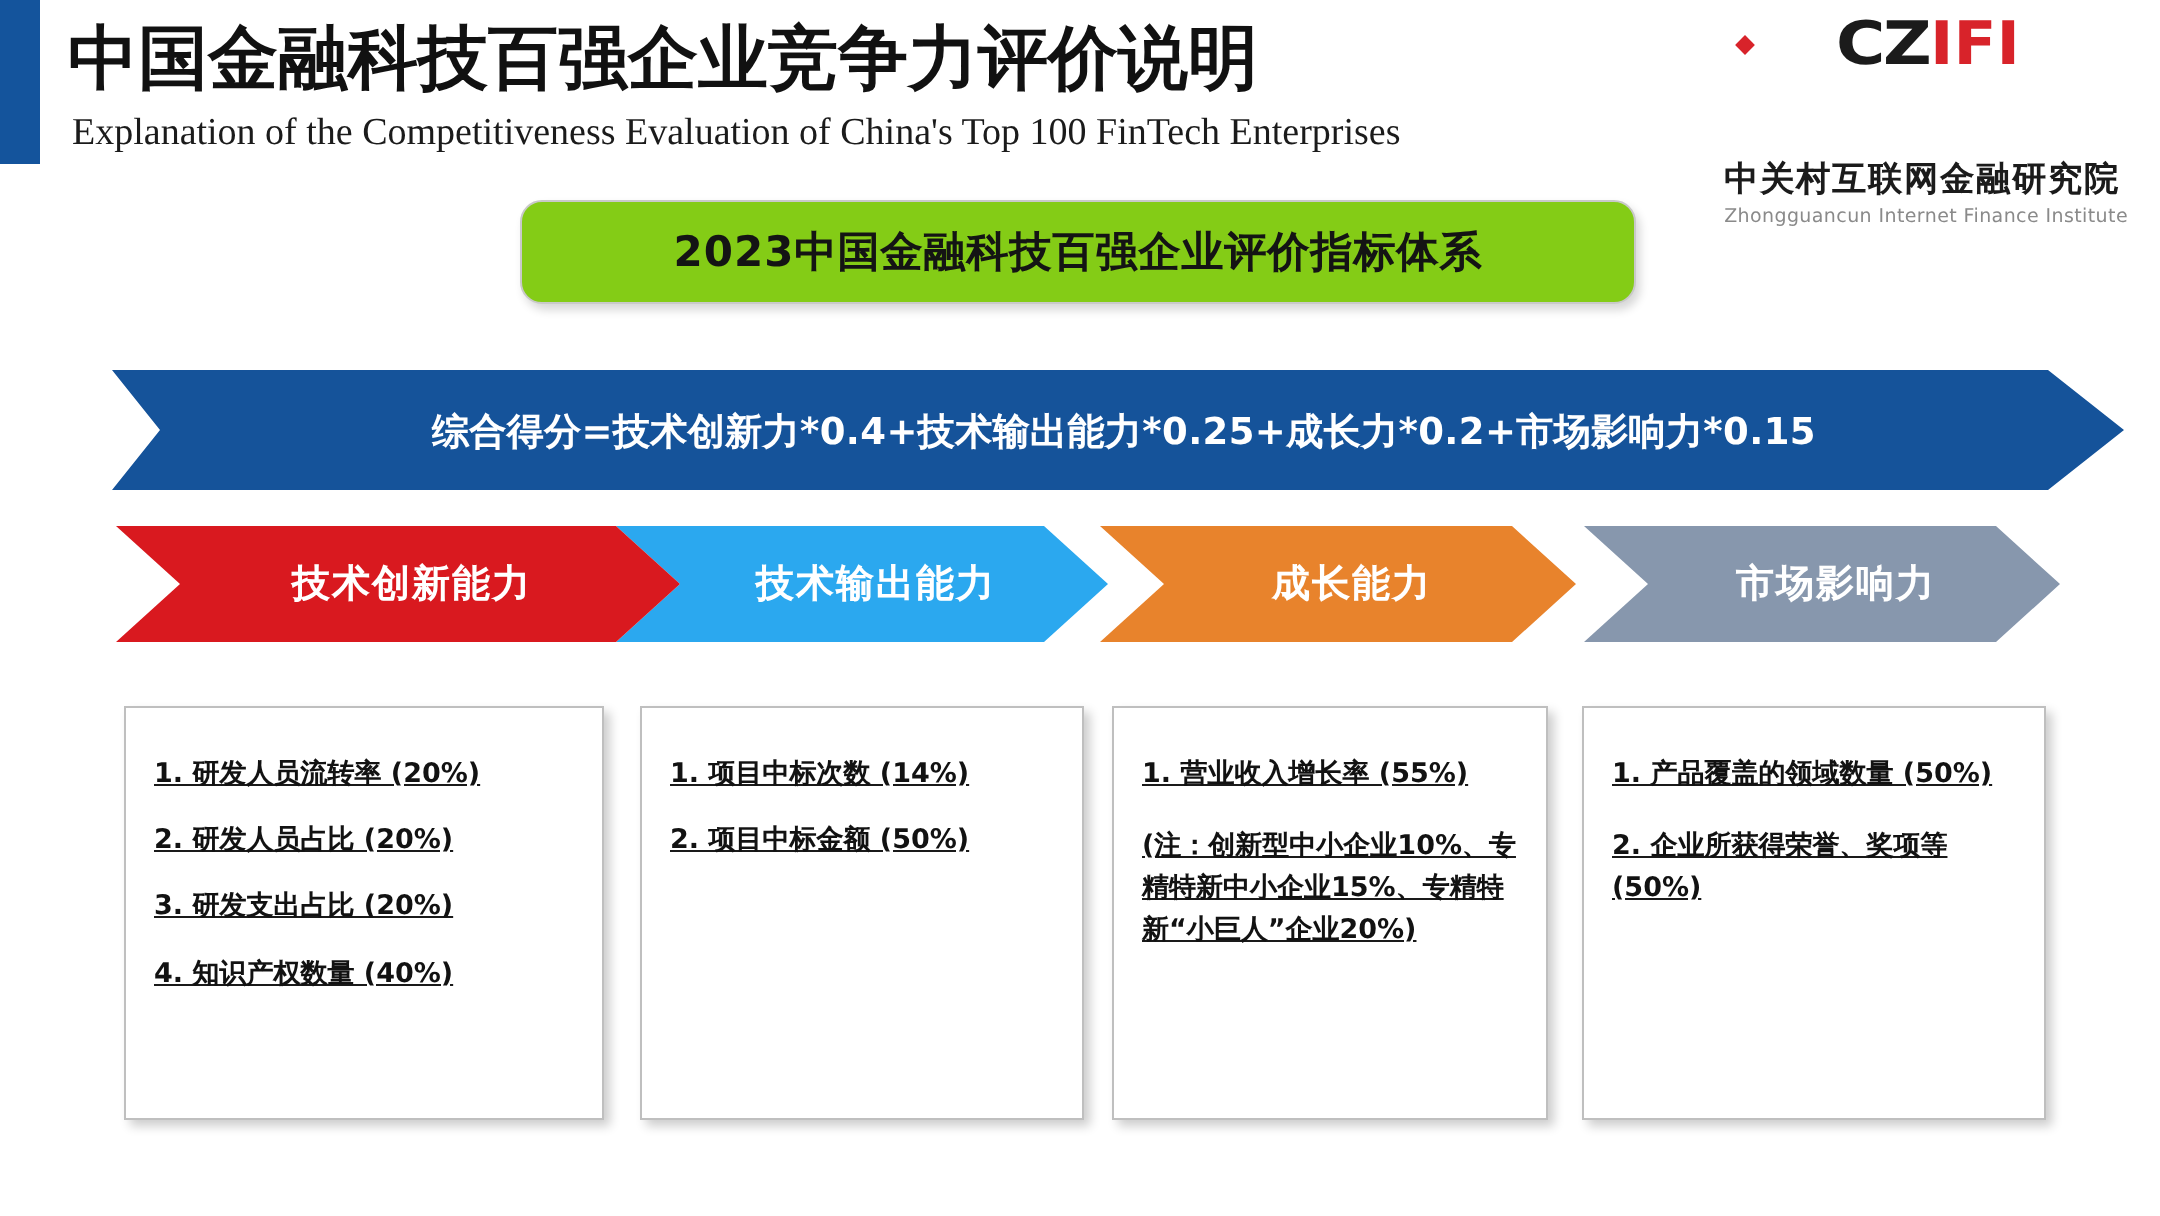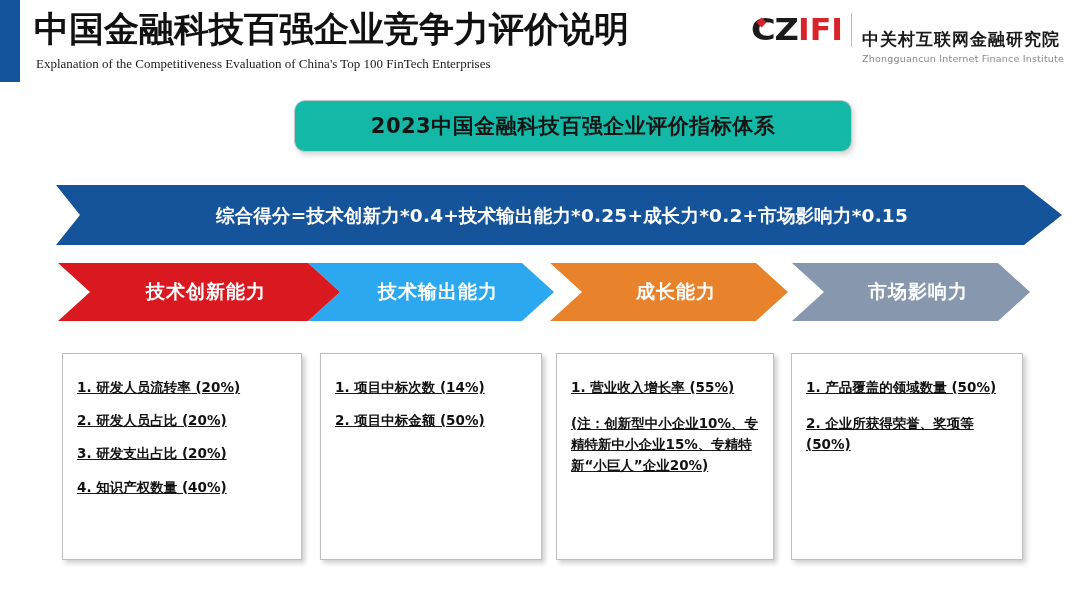--- a/index.html
+++ b/index.html
@@ -37,33 +37,34 @@
     font-weight: bold;
     font-size: 35px;
     letter-spacing: 0px;
     color: #111111;
     white-space: nowrap;
   }
   #header-subtitle {
     position: absolute;
     left: 36px; top: 56px;
     font-family: "Liberation Serif", "DejaVu Serif", serif;
-    font-size: 13px;
+    font-size: 19px;
     color: #1b1b1b;
     white-space: nowrap;
   }
 
   
   #logo {
     position: absolute;
     right: 16px; top: 8px;
     height: 44px;
     display: flex;
     align-items: center;
     gap: 4px;
+    flex-direction: column;
   }
   #logo-mark {
     display: flex;
     align-items: center;
     height: 30px;
     line-height: 1;
   }
   .logo-cz {
     position: relative;
     font-family: "DejaVu Sans", sans-serif;
@@ -116,26 +117,25 @@
     white-space: nowrap;
   }
 
   
   #title-pill {
     position: absolute;
     left: 260px; top: 100px;
     width: 556px; height: 50px;
     border: 1.5px solid #c9c9c9;
     border-radius: 11px;
-    background: #14b8a6;
+    background: #84cc16;
     box-shadow: 2px 3px 5px rgba(0,0,0,0.16);
     display: flex;
     align-items: center;
     justify-content: center;
-    margin-left: 34px;
   }
   #title-pill-text {
     font-family: "DejaVu Sans", sans-serif;
     font-weight: bold;
     font-size: 21px;
     color: #141414;
     letter-spacing: 0.5px;
     white-space: nowrap;
   }
 

